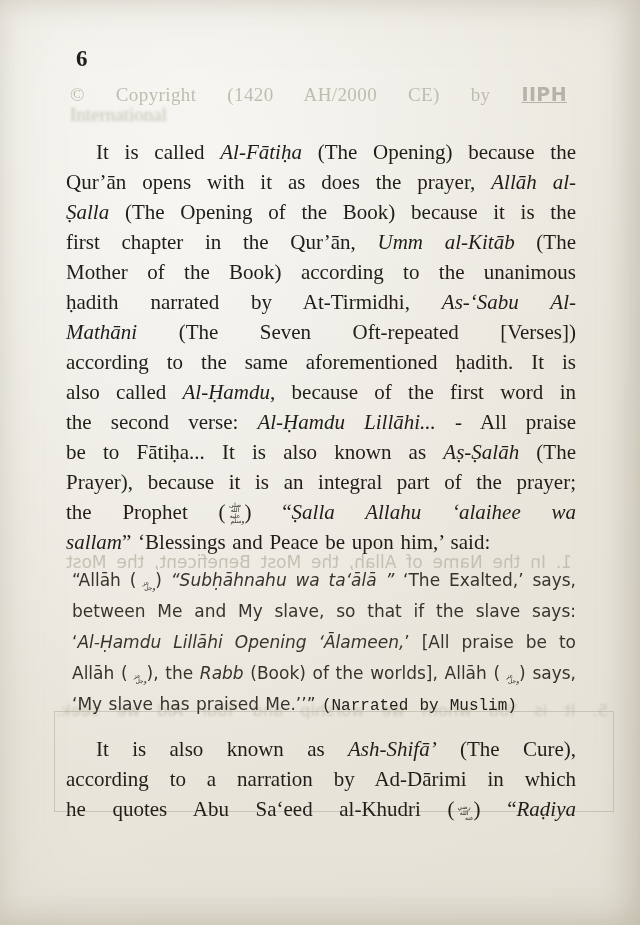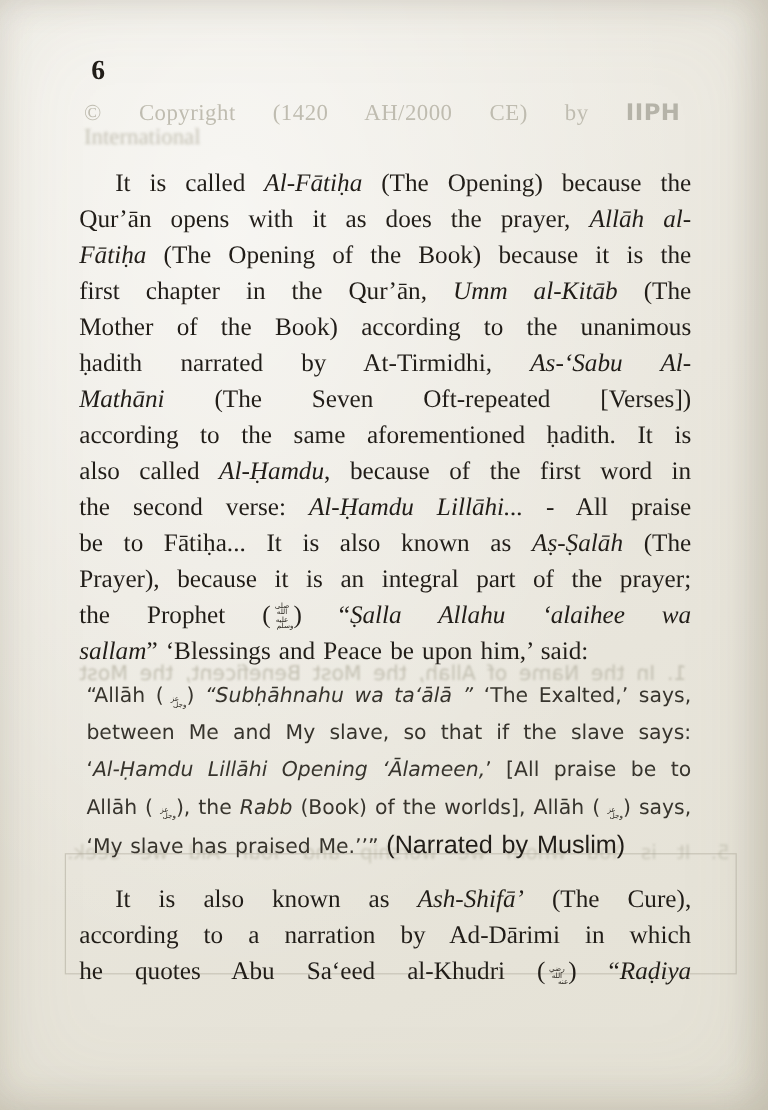--- a/index.html
+++ b/index.html
@@ -20,21 +20,21 @@
 
   
   .ghost-layer{position:absolute;inset:0;z-index:0;}
   .ghost{position:absolute;white-space:nowrap;}
   .g1{
     top:83px;left:70px;width:497px;
     font-size:19px;color:#bfbcb0;letter-spacing:.4px;
     filter:blur(.6px);
     text-align:justify;text-align-last:justify;white-space:normal;
   }
-  .g1 b{font-family:"DejaVu Sans","Liberation Sans",sans-serif;color:#b5b3a8;}
+  .g1 b{font-family:"DejaVu Sans","Liberation Sans",sans-serif;color:#b5b3a8;text-decoration:underline;}
   .g2{
     top:104px;left:70px;
     font-size:19px;color:#c5c2b5;filter:blur(1.4px);
   }
   .mirror{transform:scaleX(-1);}
   .g3{
     top:552px;left:66px;width:506px;
     font-family:"DejaVu Sans","Liberation Sans",sans-serif;
     font-size:17px;color:#c4c1b3;filter:blur(.7px);
     text-align:justify;text-align-last:justify;white-space:normal;
@@ -62,22 +62,22 @@
   .line.j{text-align:justify;text-align-last:justify;}
   .line.ind{text-indent:30px;}
   .it{font-style:italic;}
 
   .serif .line{font-size:21px;line-height:30px;word-spacing:1.5px;}
 
   .quote{margin-top:8px;margin-left:6px;width:504px;
     font-family:"DejaVu Sans","Liberation Sans",sans-serif;color:#37342d;}
   .quote .line{font-size:17px;line-height:31px;word-spacing:1px;}
   .quote .serif-seg{
-    font-family:Liberation Sans, sans-serif;
-    font-size:21px;color:#211d18;word-spacing:1.5px;
+    font-family:Liberation Mono, monospace;
+    font-size:16px;color:#211d18;word-spacing:1.5px;
   }
   .para-2{margin-top:12px;}
 
   
   .sym{
     display:inline-block;width:19px;
     font-family:"DejaVu Sans",sans-serif;
     font-size:6px;line-height:5.5px;
     white-space:normal;text-align:center;direction:rtl;
     vertical-align:-4px;letter-spacing:0;word-spacing:0;color:#2a261f;
@@ -98,21 +98,21 @@
   </div>
 
   <header class="page-header">
     <span class="page-num">6</span>
   </header>
 
   <main class="text-column">
     <div class="para serif para-1">
         <div class="line j ind"><span>It is called </span><span class="it">Al-Fātiḥa</span><span> (The Opening) because the</span></div>
         <div class="line j"><span>Qur’ān opens with it as does the prayer, </span><span class="it">Allāh al-</span></div>
-        <div class="line j"><span class="it">Fātiḥa</span><span> (The Opening of the Book) because it is the</span></div>
+        <div class="line j"><span class="it">Ṣalla</span><span> (The Opening of the Book) because it is the</span></div>
         <div class="line j"><span>first chapter in the Qur’ān, </span><span class="it">Umm al-Kitāb</span><span> (The</span></div>
         <div class="line j"><span>Mother of the Book) according to the unanimous</span></div>
         <div class="line j"><span>ḥadith narrated by At-Tirmidhi, </span><span class="it">As-‘Sabu Al-</span></div>
         <div class="line j"><span class="it">Mathāni</span><span> (The Seven Oft-repeated [Verses])</span></div>
         <div class="line j"><span>according to the same aforementioned ḥadith. It is</span></div>
         <div class="line j"><span>also called </span><span class="it">Al-Ḥamdu</span><span>, because of the first word in</span></div>
         <div class="line j"><span>the second verse: </span><span class="it">Al-Ḥamdu Lillāhi...</span><span> - All praise</span></div>
         <div class="line j"><span>be to Fātiḥa... It is also known as </span><span class="it">Aṣ-Ṣalāh</span><span> (The</span></div>
         <div class="line j"><span>Prayer), because it is an integral part of the prayer;</span></div>
         <div class="line j"><span>the Prophet (</span><span class="sym">صلى الله عليه وسلم</span><span>) “</span><span class="it">Ṣalla Allahu ‘alaihee wa</span></div>

